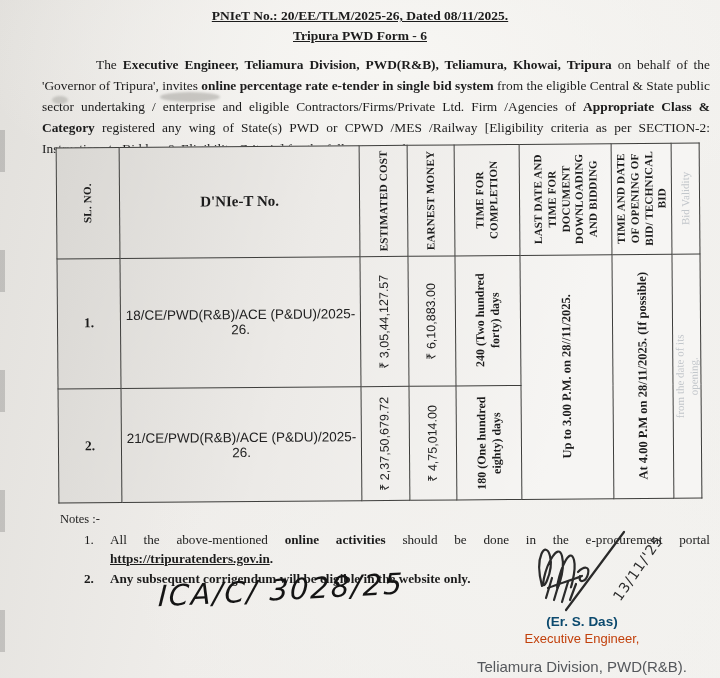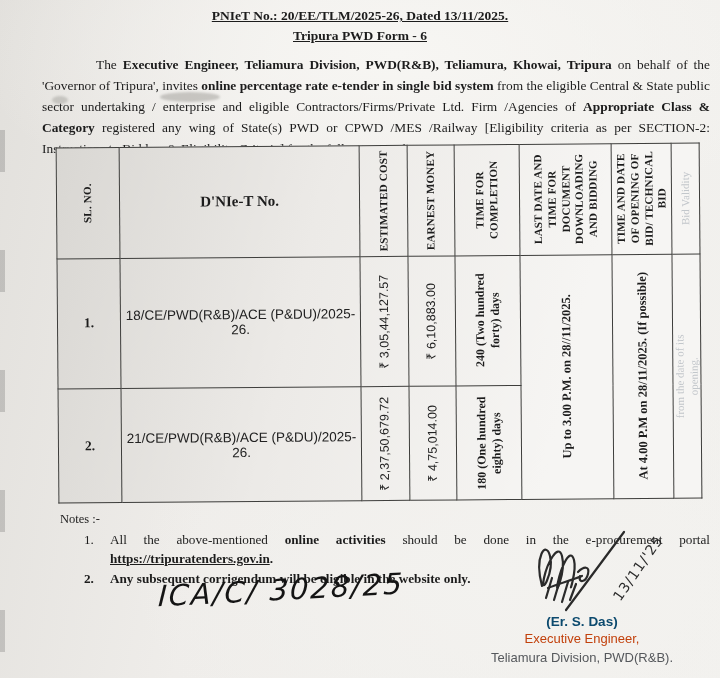--- a/index.html
+++ b/index.html
@@ -73,34 +73,34 @@
   .sigblock{position:absolute;right:18px;top:528px;width:240px;text-align:center;}
   .sig-svg{position:absolute;left:66px;top:-2px;}
   .sig-date{
     position:absolute;left:138px;top:32px;
     font-family:"DejaVu Sans", sans-serif;font-size:14px;color:#2a2a2a;
     transform:rotate(-55deg);letter-spacing:1px;white-space:nowrap;
   }
   .sig-names{position:absolute;left:0;top:86px;width:240px;font-family:"Liberation Sans", sans-serif;}
   .sig-name{font-weight:bold;font-size:13.5px;color:#0c4a6e;}
   .sig-title1{font-size:13px;color:#c2410c;margin-top:2px;}
-  .sig-title2{font-size:13px;color:#55585c;margin-top:4px;}
+  .sig-title2{font-size:15px;color:#55585c;margin-top:12px;}
 </style>
 </head>
 <body>
 
 <div class="paper"></div>
 <div class="edge-left"></div>
 <div class="smudge s1"></div>
 <div class="smudge s2"></div>
 <div class="smudge s3"></div>
 <div class="smudge s4"></div>
 
 <div class="doc-head">
-  <div class="l1">PNIeT No.: 20/EE/TLM/2025-26, Dated 13/11/2025.</div>
+  <div class="l1">PNIeT No.: 20/EE/TLM/2025-26, Dated 08/11/2025.</div>
   <div class="l2">Tripura PWD Form - 6</div>
 </div>
 
 <div class="intro"><span>The </span><b>Executive Engineer, Teliamura Division, PWD(R&amp;B), Teliamura, Khowai, Tripura</b><span> on behalf of the 'Governor of Tripura', invites </span><b>online percentage rate e-tender in single bid system</b><span> from the eligible Central &amp; State public sector undertaking / enterprise and eligible Contractors/Firms/Private Ltd. Firm /Agencies of </span><b>Appropriate Class &amp; Category</b><span> registered any wing of State(s) PWD or CPWD /MES /Railway [Eligibility criteria as per SECTION-2: Instructions to Bidders &amp; Eligibility Criteria] for the following work :-</span></div>
 
 <table class="ttable">
   <colgroup>
     <col style="width:63px">
       <col style="width:240px">
       <col style="width:48px">

